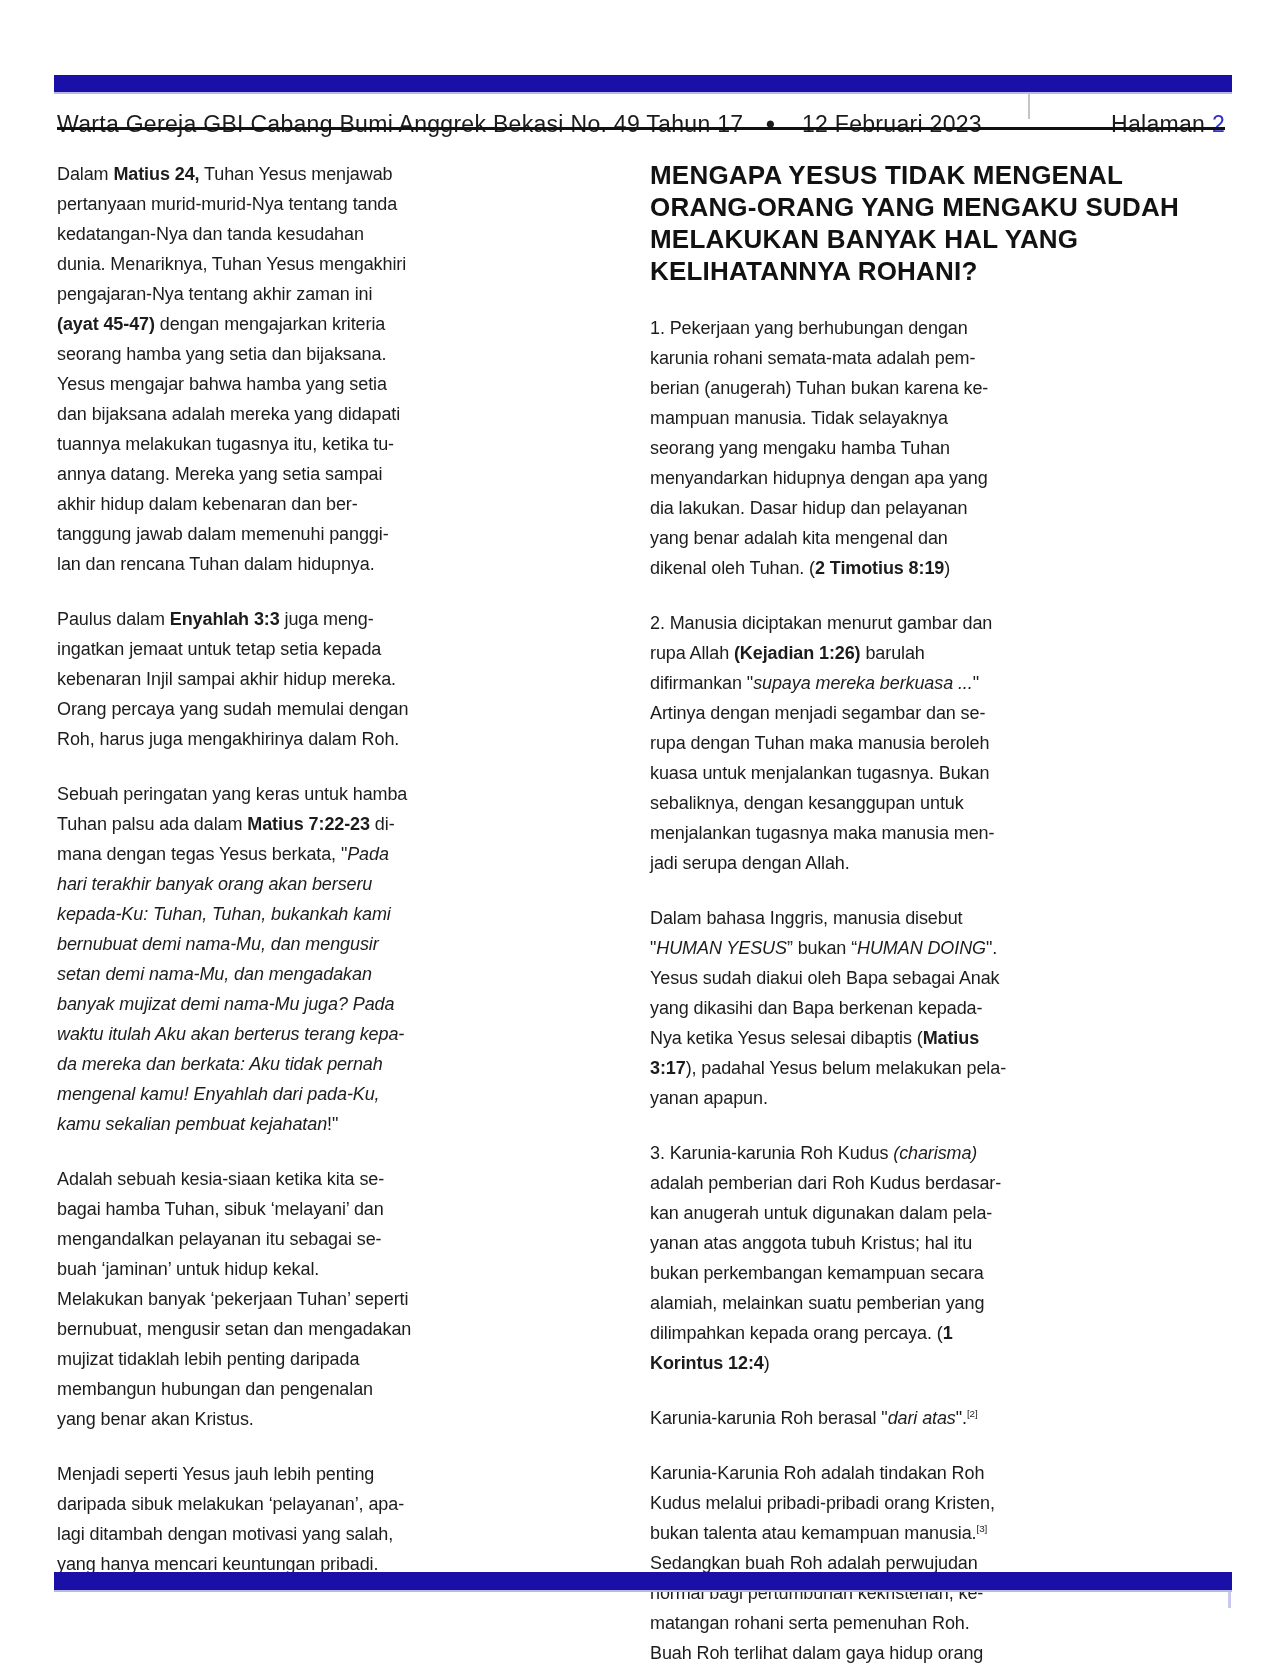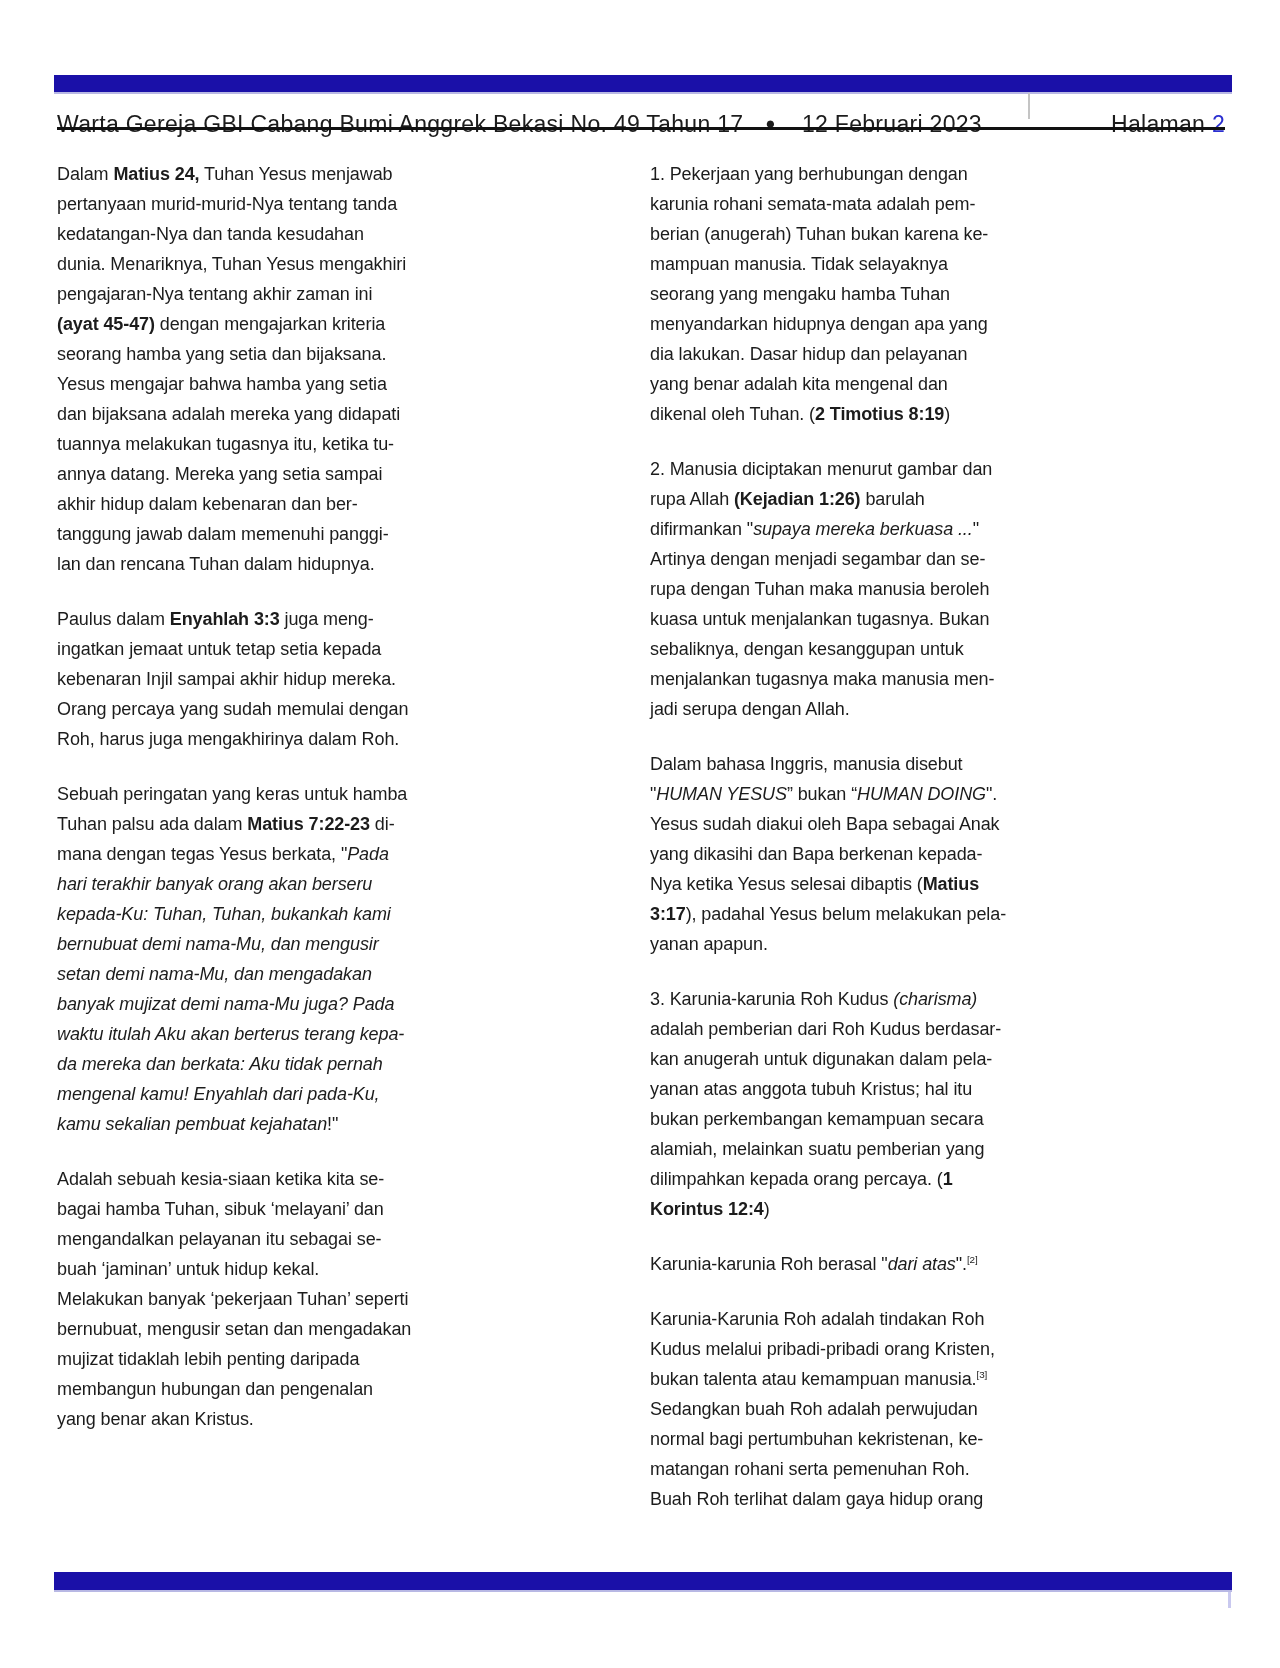--- a/index.html
+++ b/index.html
@@ -129,22 +129,30 @@
 kamu sekalian pembuat kejahatan</span><span>!"</span></p>
       <p><span>Adalah sebuah kesia-siaan ketika kita se-
 bagai hamba Tuhan, sibuk ‘melayani’ dan
 mengandalkan pelayanan itu sebagai se-
 buah ‘jaminan’ untuk hidup kekal.
 Melakukan banyak ‘pekerjaan Tuhan’ seperti
 bernubuat, mengusir setan dan mengadakan
 mujizat tidaklah lebih penting daripada
 membangun hubungan dan pengenalan
 yang benar akan Kristus.</span></p>
+      <p><span>Menjadi seperti Yesus jauh lebih penting
+daripada sibuk melakukan ‘pelayanan’, apa-
+lagi ditambah dengan motivasi yang salah,
+yang hanya mencari keuntungan pribadi.</span></p>
     </div>
     <div class="col col-right">
+      <h2>MENGAPA YESUS TIDAK MENGENAL
+ORANG-ORANG YANG MENGAKU SUDAH
+MELAKUKAN BANYAK HAL YANG
+KELIHATANNYA ROHANI?</h2>
       <p><span>1. Pekerjaan yang berhubungan dengan
 karunia rohani semata-mata adalah pem-
 berian (anugerah) Tuhan bukan karena ke-
 mampuan manusia. Tidak selayaknya
 seorang yang mengaku hamba Tuhan
 menyandarkan hidupnya dengan apa yang
 dia lakukan. Dasar hidup dan pelayanan
 yang benar adalah kita mengenal dan
 dikenal oleh Tuhan. (</span><span class="r-b">2 Timotius 8:19</span><span>)</span></p>
       <p><span>2. Manusia diciptakan menurut gambar dan

